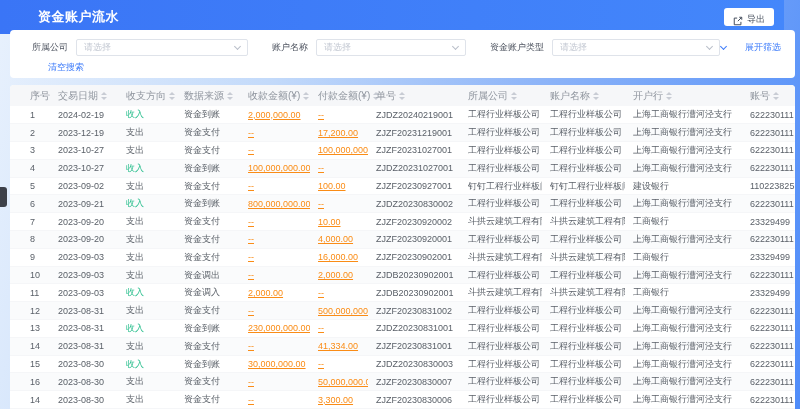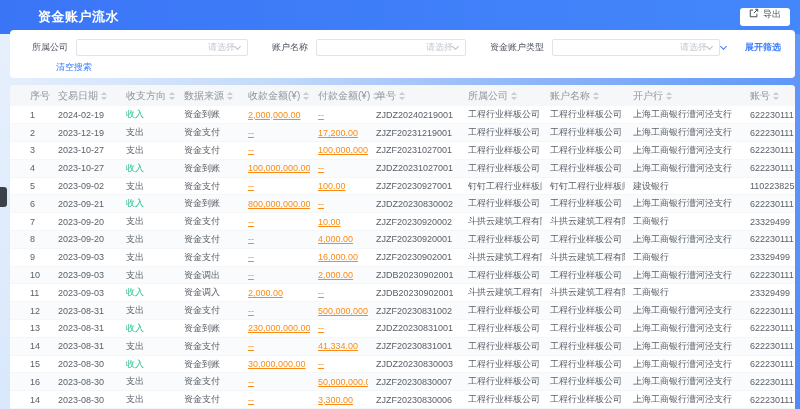--- a/index.html
+++ b/index.html
@@ -5,64 +5,64 @@
   * { box-sizing: border-box; margin: 0; padding: 0; }
   html,body { width:800px; height:409px; overflow:hidden; }
   body {
     font-family: "Liberation Sans", "DejaVu Sans", sans-serif;
     background: linear-gradient(105deg, #e8f1fd 0%, #c3dafa 32%, #8db4f8 62%, #4f8cf9 100%);
     position: relative;
     -webkit-font-smoothing: antialiased;
   }
   
   .topbar {
-    position:absolute; top:0; left:0; right:0; height:34px;
+    position:absolute; top:0; left:0; right:16px; height:34px;
     background: linear-gradient(90deg,#3a75f6,#4487fb);
     display:flex; align-items:center; justify-content:space-between;
     padding:0 10px 0 38px;
   }
   .topbar .title { color:#fff; font-size:13px; font-weight:bold; letter-spacing:.5px; }
   .export-btn {
-    display:inline-flex; align-items:flex-start; gap:4px;
+    display:inline-flex; align-items:flex-end; gap:4px;
     background:#fff; border:none; border-radius:3px;
     height:18px; padding:0 9px; font-size:9px; color:#454e5c; cursor:pointer;
     font-family:inherit;
   }
   .export-btn svg { display:block; }
 
   
   .filter-card {
     position:absolute; left:10px; top:30px; width:785px; height:48px;
     background:#fff; border-radius:4px;
   }
   .filter-row { display:flex; align-items:center; padding:9px 14px 0 22px; }
   .ffield { display:flex; align-items:center; }
   .ffield + .ffield { margin-left:24px; }
   .ffield .flabel { font-size:9px; color:#4e5460; margin-right:8px; white-space:nowrap; }
   .fselect {
     height:17px; border:1px solid #dfe3ea; border-radius:2px;
-    display:flex; align-items:center; justify-content:flex-end;
+    display:flex; align-items:center; justify-content:space-between;
     padding:0 7px; background:#fff; cursor:pointer;
   }
   .fselect .ph { font-size:9px; color:#c3c8d2; }
   .chev {
     width:5px; height:5px; border-right:1px solid #b9bfc9; border-bottom:1px solid #b9bfc9;
     transform:rotate(45deg); margin-top:-3px; flex:none;
   }
   .expand-link {
     margin-left:auto; display:flex; align-items:center; gap:19px;
-    color:#3e7cfa; font-size:9px; cursor:pointer; white-space:nowrap;font-weight:bold;
+    color:#3e7cfa; font-size:9px; cursor:pointer; white-space:nowrap;
   }
   .expand-link .chev { border-color:#3e7cfa; }
   .btn-row { display:flex; align-items:center; padding:5px 0 0 20px; }
   .search-btn {
     width:93px; height:17px; background:#3e7cfa; color:#fff; border:none;
     border-radius:3px; font-size:9.5px; cursor:pointer; font-family:inherit;
   }
-  .clear-link { margin-left:26px; color:#3e7cfa; font-size:9px; cursor:pointer; text-decoration:none; }
+  .clear-link { margin-left:18px; color:#3e7cfa; font-size:9px; cursor:pointer; text-decoration:none; }
 
   
   .table-card {
     position:absolute; left:10px; top:85px; width:785px; height:330px;
     background:#fff; border-radius:4px 4px 0 0; overflow:hidden;
   }
   table { border-collapse:collapse; table-layout:fixed; width:802px; }
   thead th {
     height:21px; background:#f6f7f9; font-size:10px; font-weight:normal;
     color:#8f959e; text-align:left; padding:0 0 0 8px; white-space:nowrap; overflow:visible;

